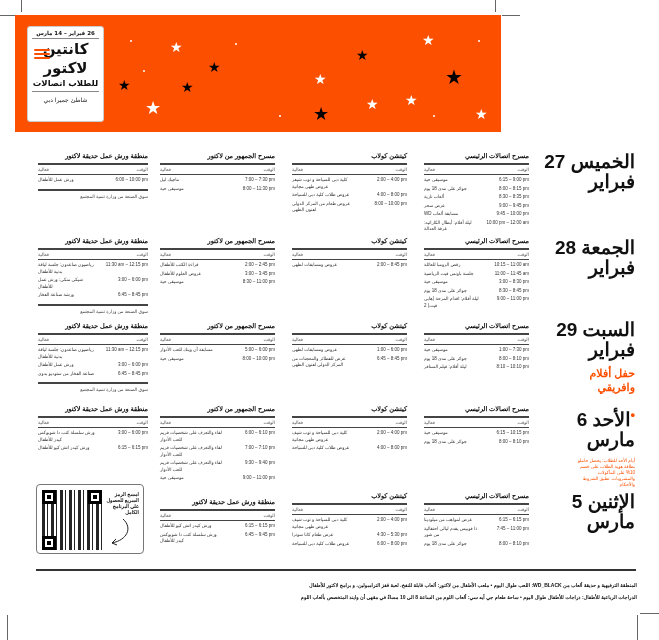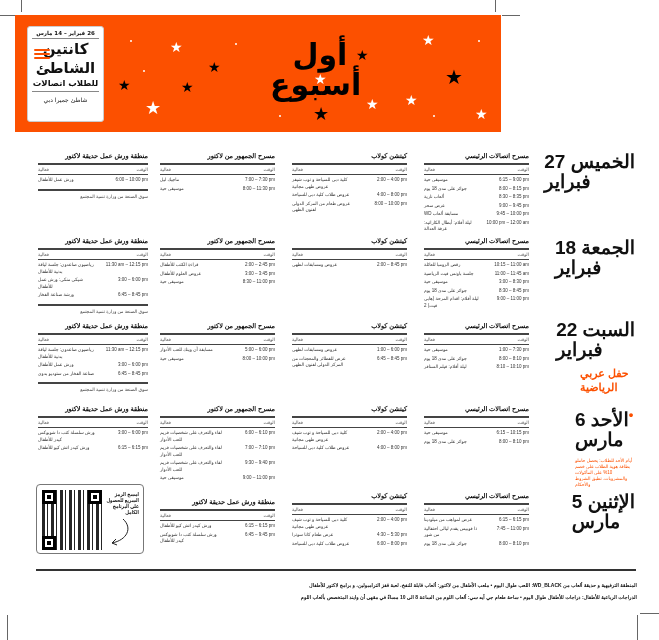--- a/index.html
+++ b/index.html
@@ -16,21 +16,21 @@
   .logo-waves span { display: block; height: 2px; margin: 2px 0; background: #fc5000; border-radius: 2px; }
   .logo-sponsor { font-size: 8.5px; font-weight: bold; border-bottom: 1px solid #888; padding-bottom: 3px; margin-top: 1px; }
   .logo-venue { font-size: 6px; margin-top: 4px; }
 
   .banner-title { position: absolute; left: 255px; top: 25px; direction: rtl; text-align: right; font-weight: bold; font-size: 30px; line-height: 30px; color: #000; font-family: "DejaVu Sans", sans-serif; }
   .star { position: absolute; font-size: 14px; line-height: 1; }
   .star.w { color: #fff; }
   .star.b { color: #000; }
   .dot { position: absolute; width: 2px; height: 2px; background: #fff; border-radius: 50%; }
 
-  .day-label { position: absolute; right: 24px; direction: rtl; text-align: left; font-family: "Liberation Sans", sans-serif; margin-left: 40px; }
+  .day-label { position: absolute; right: 24px; direction: rtl; text-align: right; font-family: "Liberation Sans", sans-serif; margin-left: 40px; }
   .day-name { font-size: 19px; font-weight: bold; line-height: 20px; color: #111; }
   .day-sub { font-size: 11px; color: #fc5000; line-height: 14px; margin-top: 6px; font-weight: bold; }
   .day-note { font-size: 4.5px; color: #fc5000; line-height: 6px; margin-top: 8px; width: 60px; }
   .sup { color: #fc5000; font-size: 13px; vertical-align: super; }
 
   .venue { position: absolute; direction: rtl; font-family: "Liberation Sans", sans-serif; }
   .venue-title { font-size: 6.5px; font-weight: bold; border-bottom: 2px solid #444; padding-bottom: 3px; color: #111; }
   .venue-head { display: flex; font-size: 4.5px; color: #555; border-bottom: 1px solid #444; padding: 2px 0; }
   .col-time { width: 45%; }
   .col-act { width: 55%; text-align: left; }
@@ -63,29 +63,25 @@
 
 <div class="banner">
   <div class="logo-box">
     <div class="logo-date">26 فبراير – 14 مارس</div>
     <div class="logo-waves">
         <span></span>
         <span></span>
         <span></span>
       </div>
     <div class="logo-name">كانتين</div>
-    <div class="logo-name">الشاطئ</div>
+    <div class="logo-name">لاكتور</div>
     <div class="logo-sponsor">للطلاب اتصالات</div>
     <div class="logo-venue">شاطئ جميرا دبي</div>
   </div>
 
-  <div class="banner-title">
-    <div style="padding-right:14px;">أول</div>
-    <div>أسبوع</div>
-  </div>
 
   <span class="star w" style="left:155px;top:25px;">★</span>
   <span class="star b" style="left:193px;top:45px;">★</span>
   <span class="star b" style="left:103px;top:63px;">★</span>
   <span class="star b" style="left:166px;top:65px;">★</span>
   <span class="star w" style="left:130px;top:84px;font-size:18px;">★</span>
   <span class="star w" style="left:299px;top:57px;">★</span>
   <span class="star b" style="left:298px;top:90px;font-size:18px;">★</span>
   <span class="star b" style="left:341px;top:33px;">★</span>
   <span class="star w" style="left:351px;top:82px;">★</span>
@@ -99,27 +95,27 @@
   <span class="dot" style="left:264px;top:100px;"></span>
   <span class="dot" style="left:463px;top:25px;"></span>
   <span class="dot" style="left:418px;top:100px;"></span>
 </div>
 
 <div class="day-label" style="top:152px;">
   <div class="day-name">الخميس 27</div>
   <div class="day-name">فبراير</div>
 </div>
 <div class="day-label" style="top:238px;">
-  <div class="day-name">الجمعة 18</div>
+  <div class="day-name">الجمعة 28</div>
   <div class="day-name">فبراير</div>
 </div>
 <div class="day-label" style="top:320px;">
-  <div class="day-name">السبت 22</div>
+  <div class="day-name">السبت 29</div>
   <div class="day-name">فبراير</div>
-  <div class="day-sub" style="width:55px;">حفل عربي الرياضية</div>
+  <div class="day-sub" style="width:55px;">حفل أفلام وافريقي</div>
 </div>
 <div class="day-label" style="top:405px;">
   <div class="day-name"><span class="sup">•</span><span>الأحد 6</span></div>
   <div class="day-name">مارس</div>
   <div class="day-note">أيام الأحد للطلاب: يحصل حاملو بطاقة هوية الطلاب على خصم 10% على المأكولات والمشروبات. تطبق الشروط والأحكام</div>
 </div>
 <div class="day-label" style="top:492px;">
   <div class="day-name">الإثنين 5</div>
   <div class="day-name">مارس</div>
 </div>

